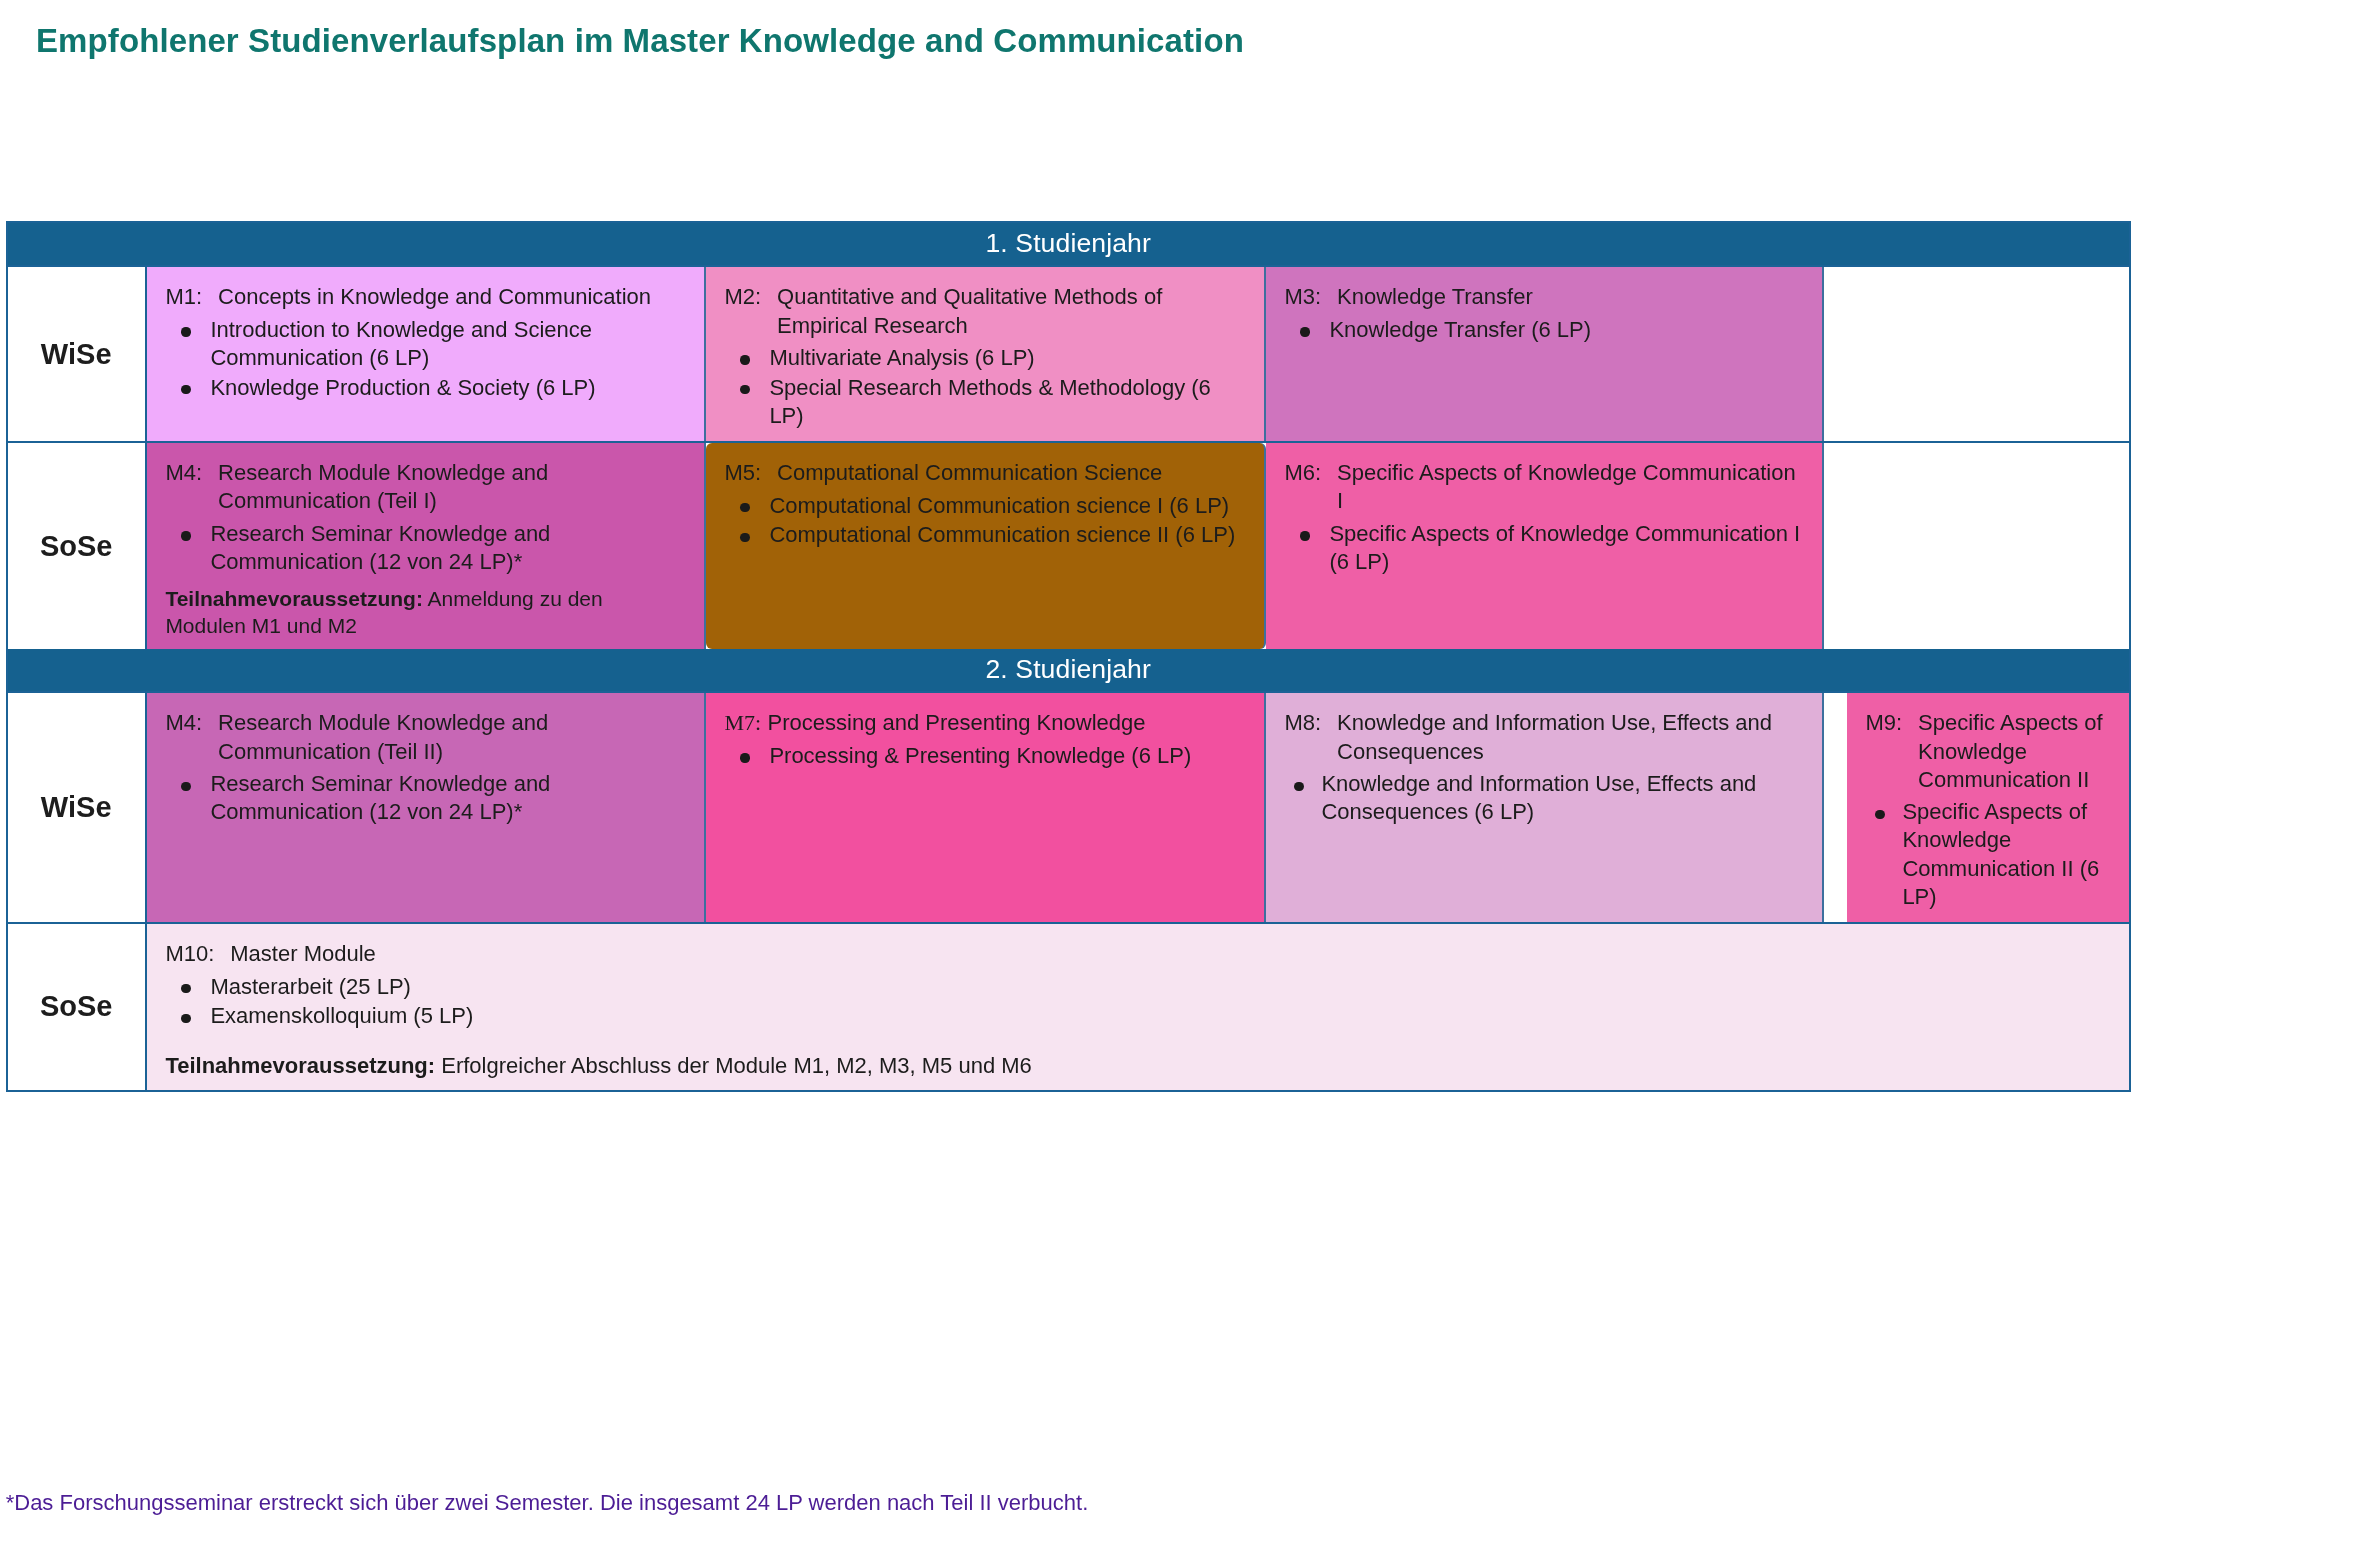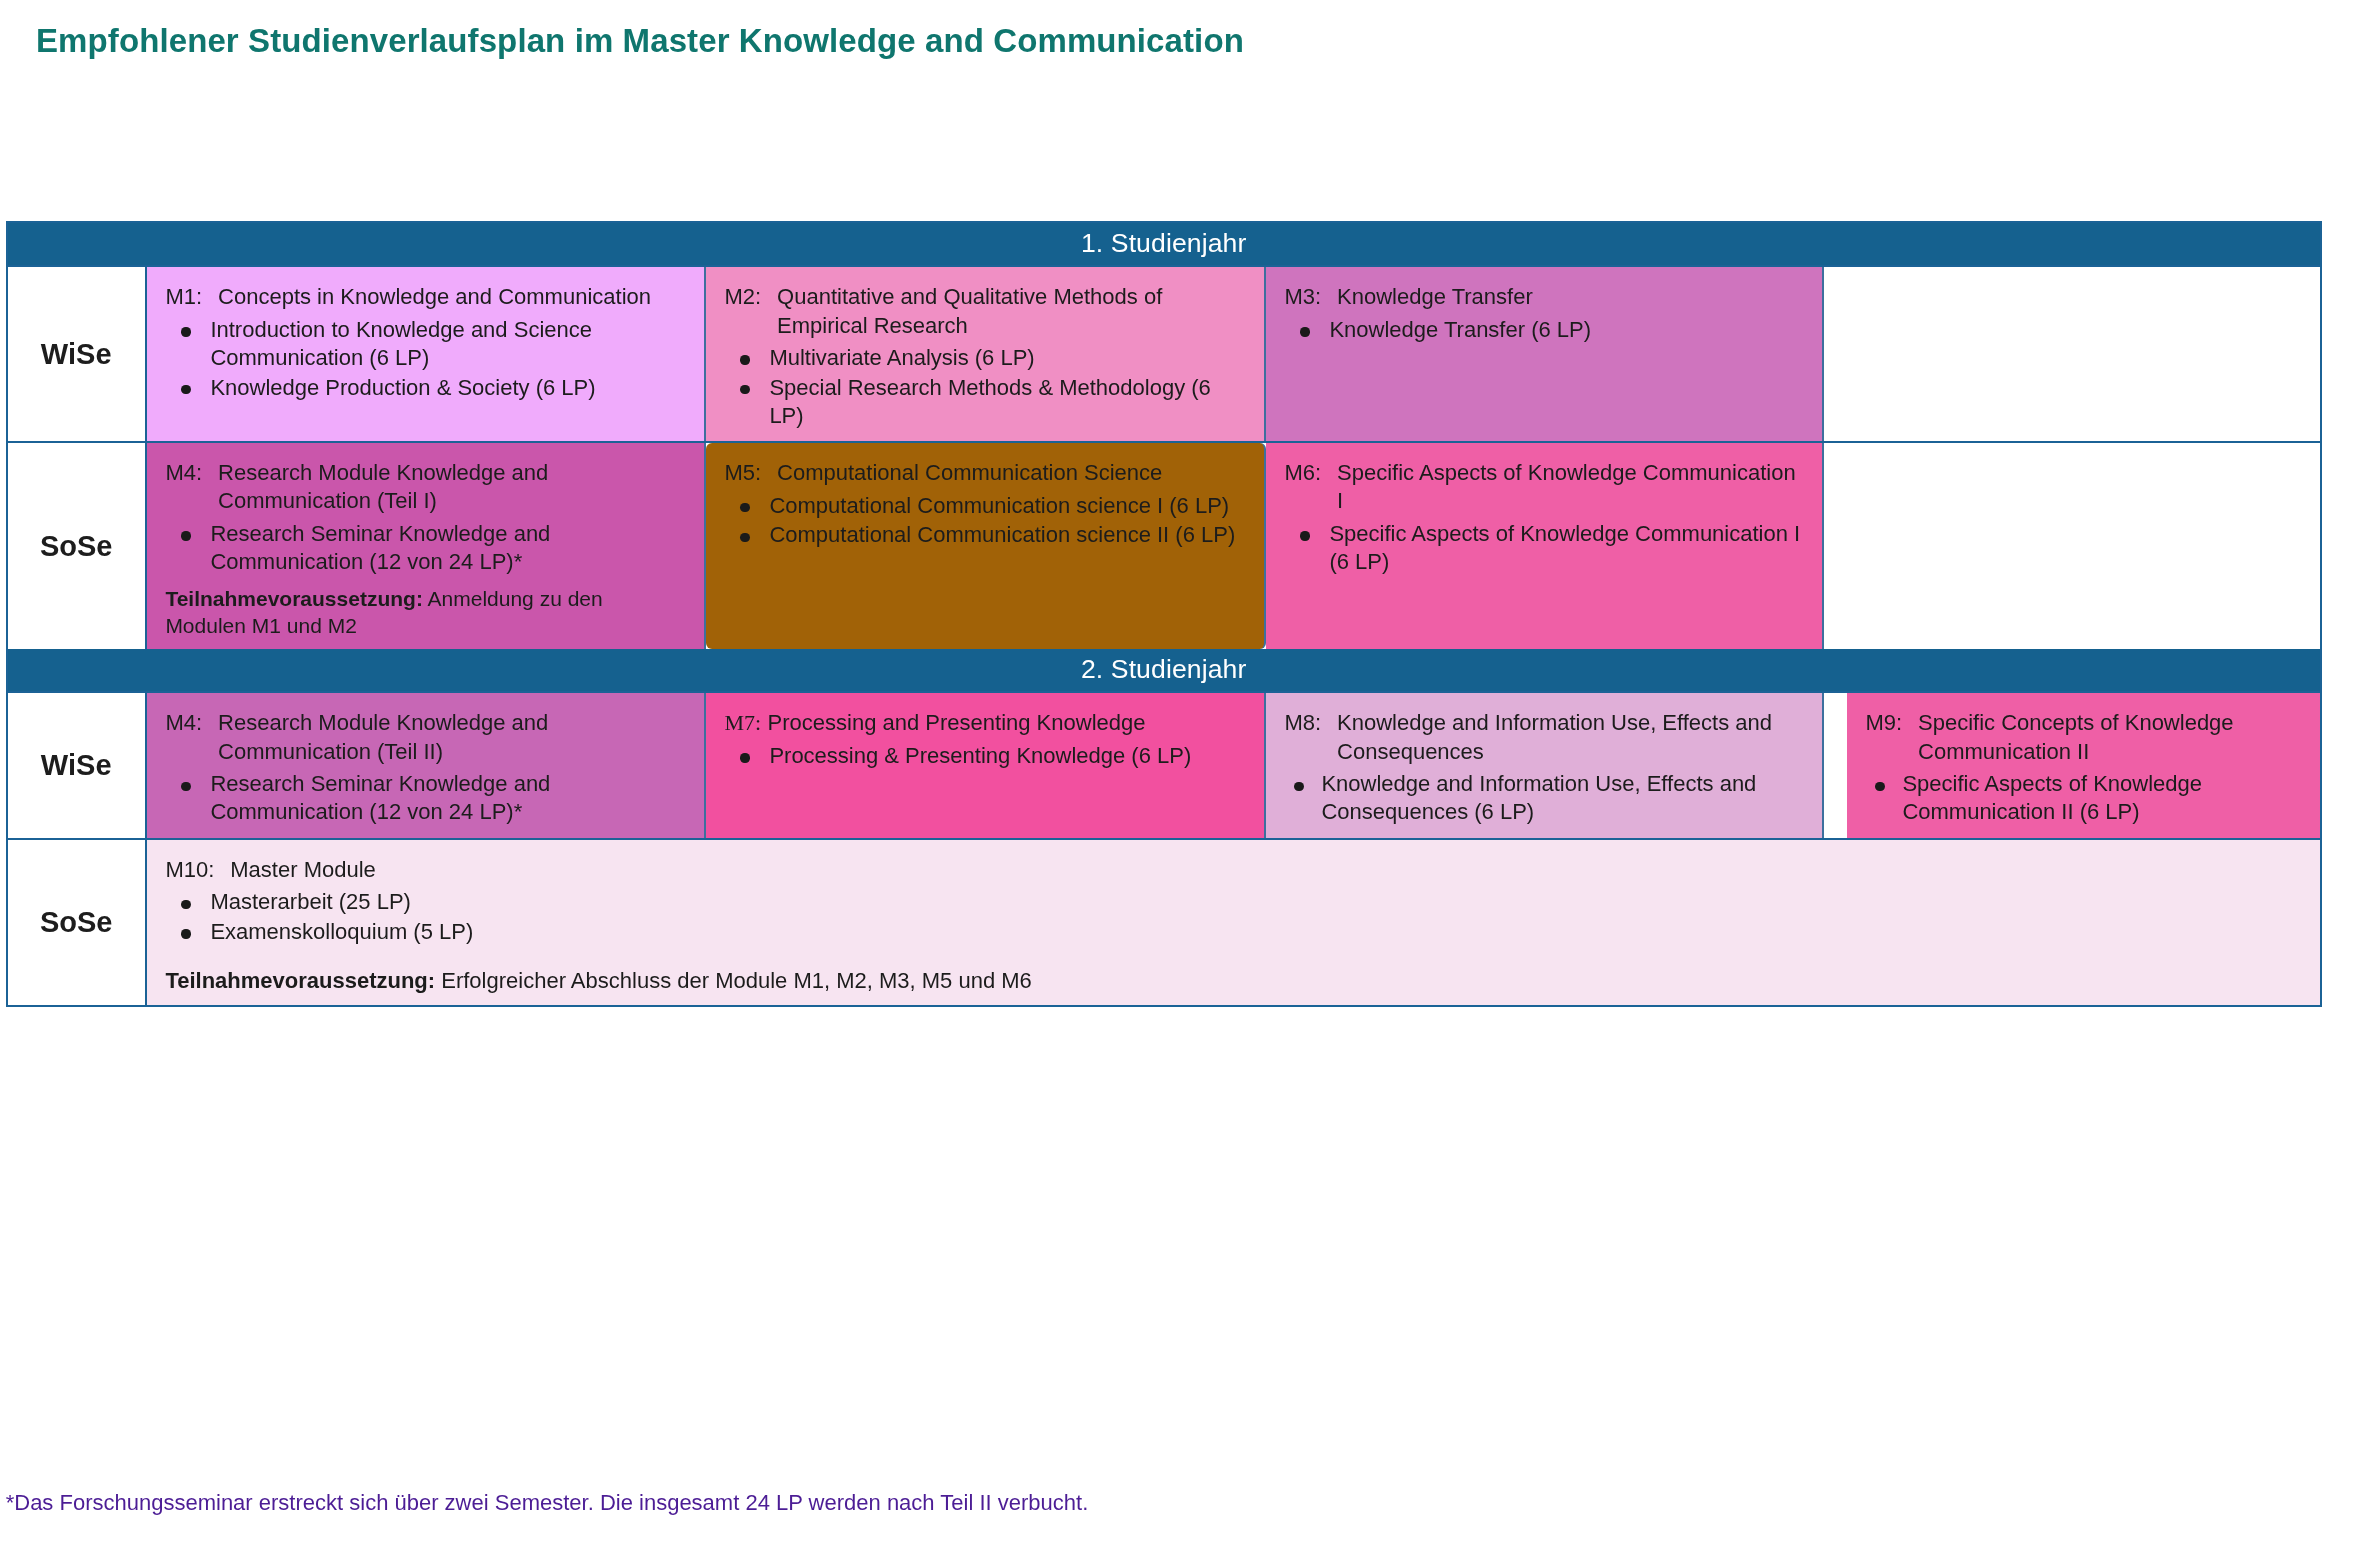--- a/index.html
+++ b/index.html
@@ -31,21 +31,21 @@
     letter-spacing:0.1px;
     color:#0f766e;
     white-space:nowrap;
   }
 
   
   .plan{
     position:absolute;
     left:5.7px;
     top:221px;
-    width:2316px;
+    width:2125px;
     border:2.2px solid #1b6296;
     box-sizing:border-box;
     background:#ffffff;
   }
 
   
   .year-band{
     background:#15618f;
     color:#ffffff;
     text-align:center;
@@ -287,21 +287,21 @@
             <span class="mod-title">Knowledge and Information Use, Effects and Consequences</span>
           </div>
           <ul class="bullets tight">
             <li><span class="dot"></span><span>Knowledge and Information Use, Effects and Consequences (6 LP)</span></li>
           </ul>
         </div>
 
         <div class="cell c4 last" style="background:#ef5fa6;">
           <div class="mod-head">
             <span class="mod-code">M9:</span>
-            <span class="mod-title">Specific Concepts of Knowledge Communication II</span>
+            <span class="mod-title">Specific Aspects of Knowledge Communication II</span>
           </div>
           <ul class="bullets tight">
             <li><span class="dot"></span><span>Specific Aspects of Knowledge Communication II (6 LP)</span></li>
           </ul>
         </div>
       </div>
     </div>
 
     <div class="sem-row">
       <div class="sem-label">SoSe</div>

